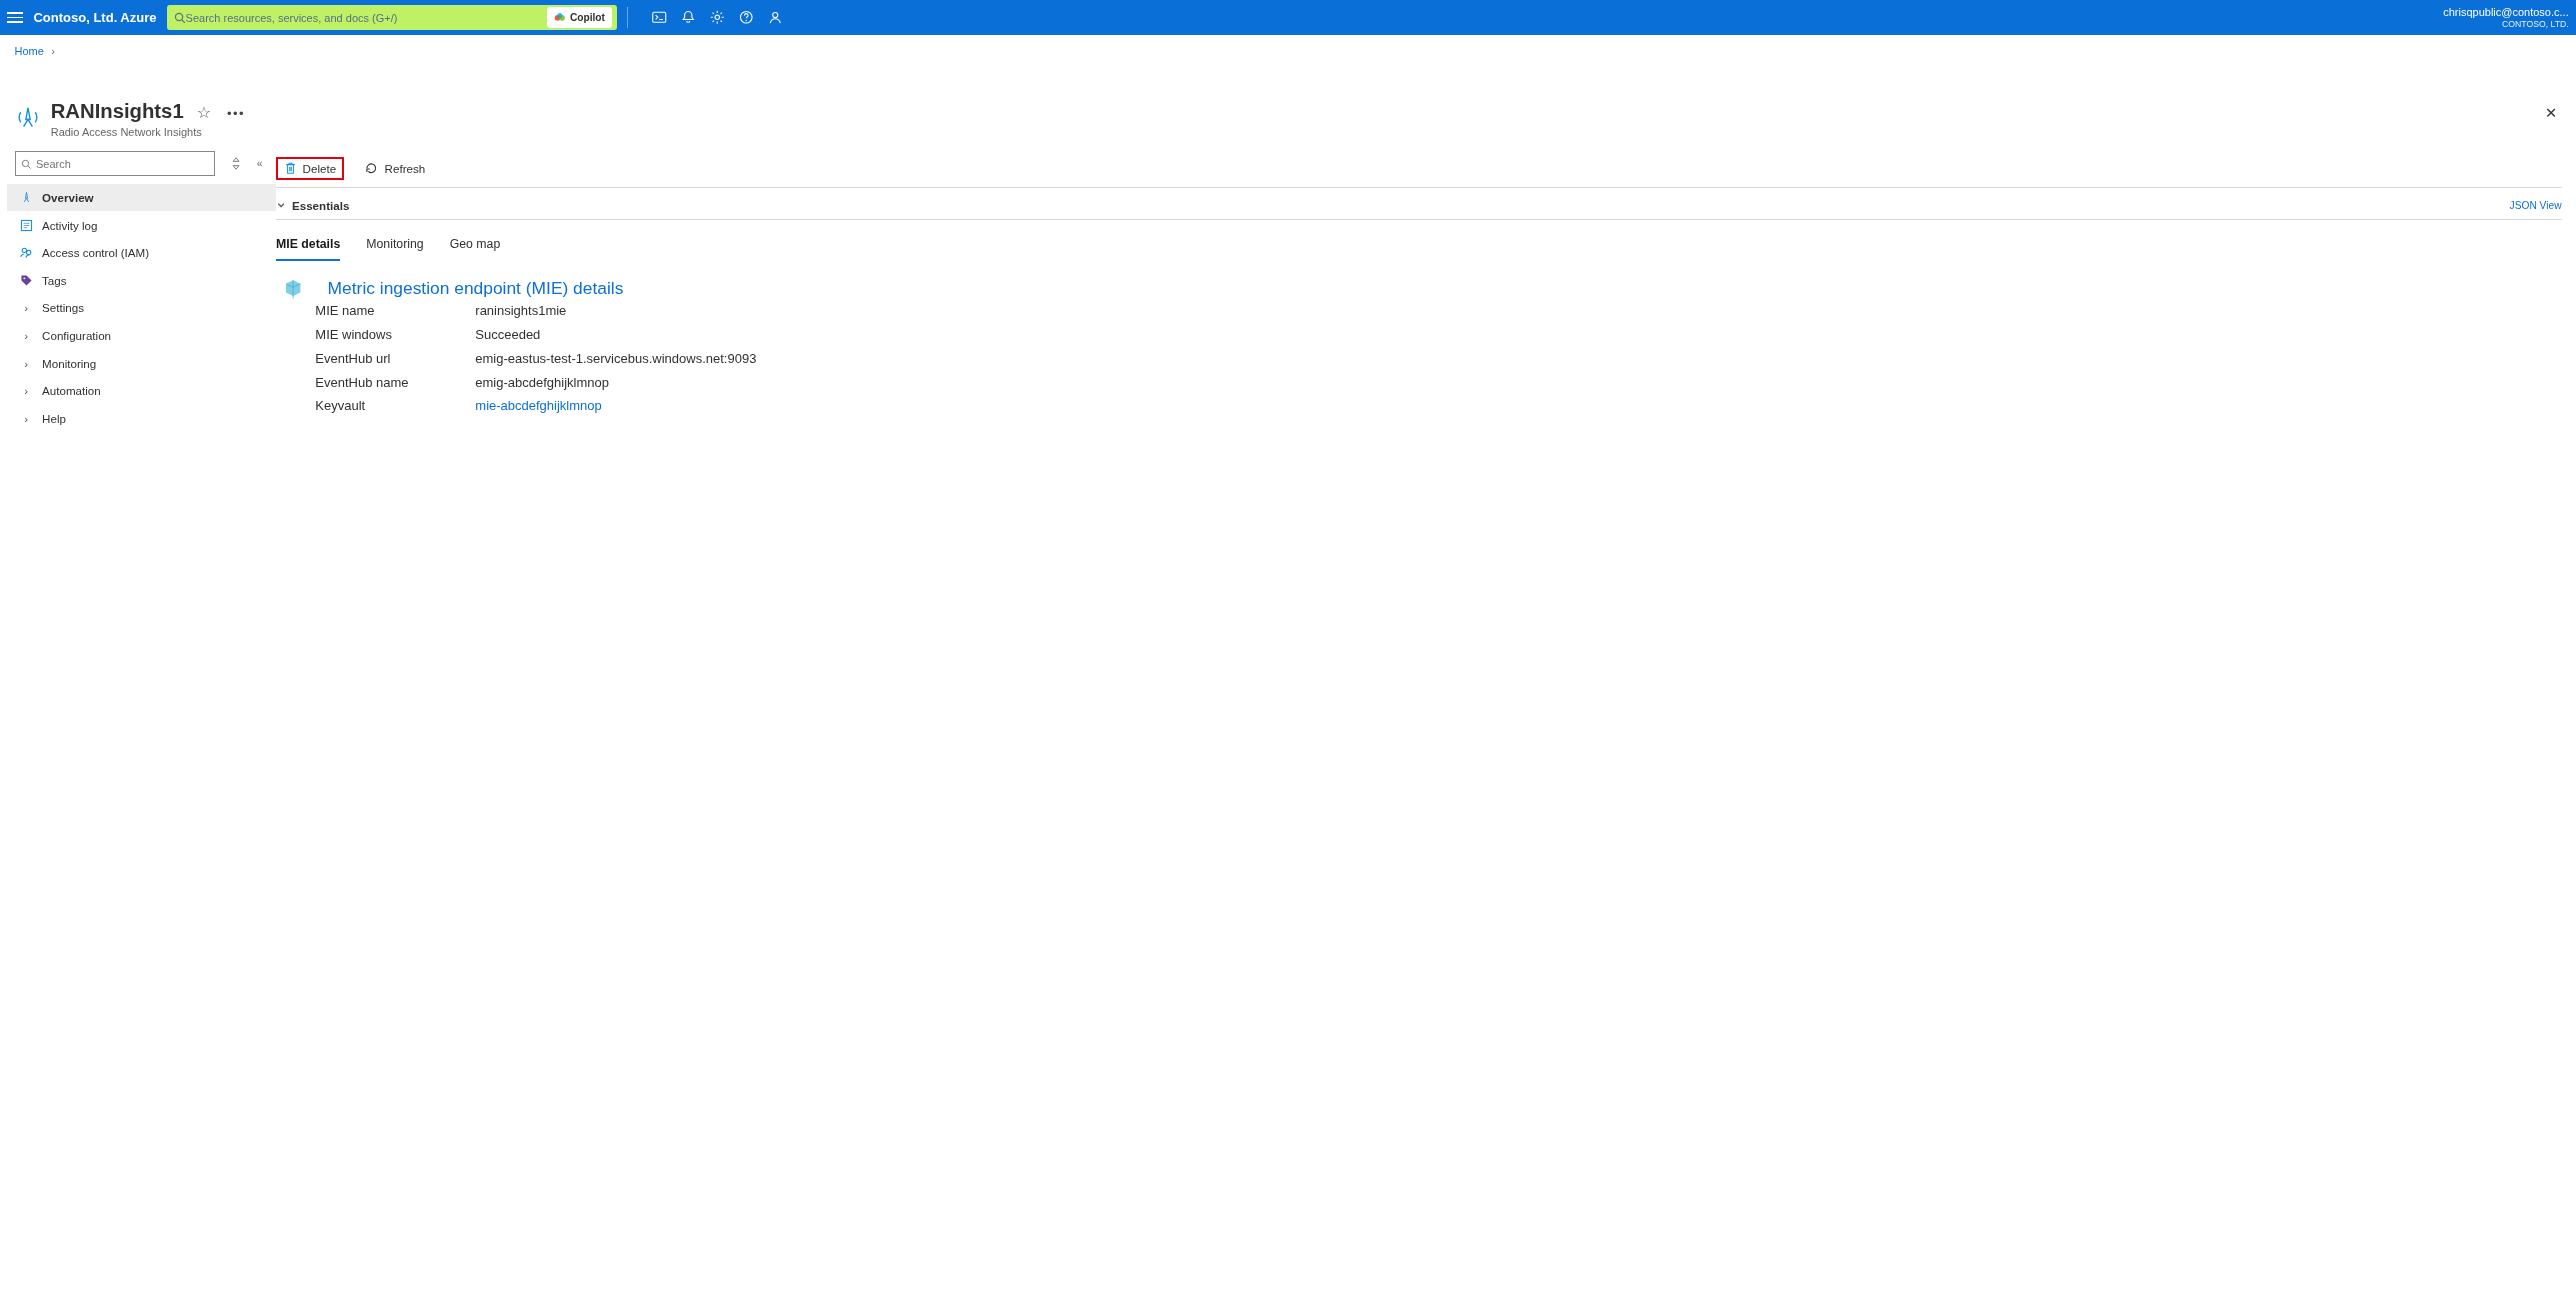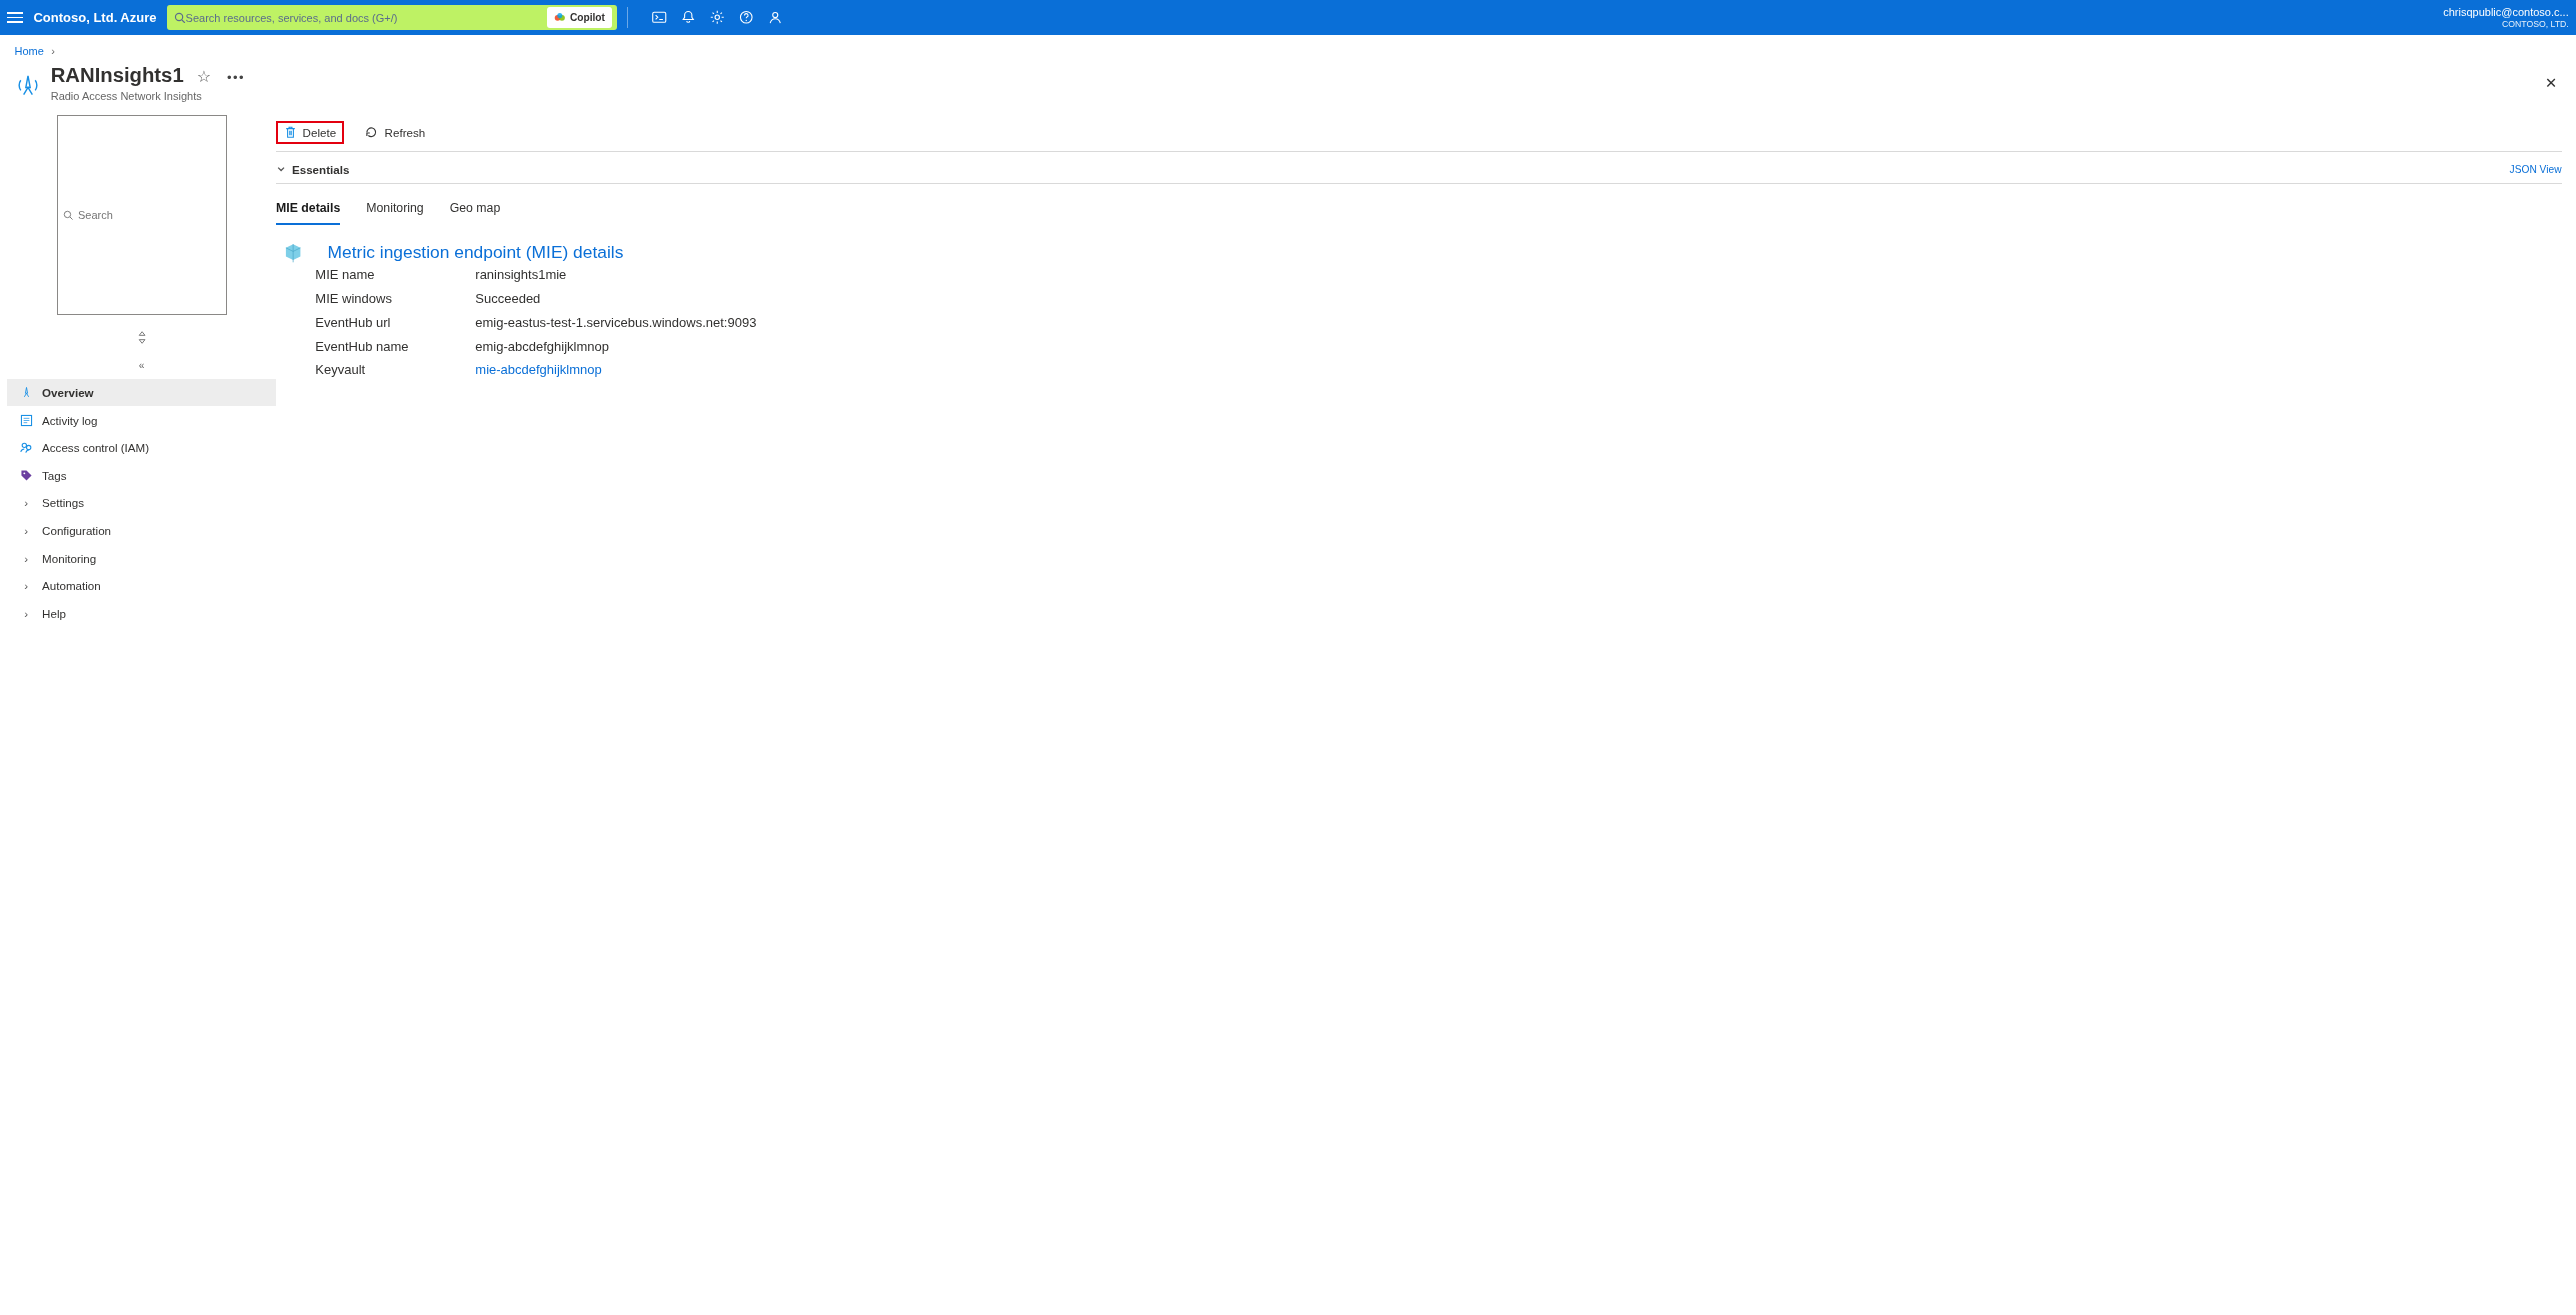--- a/index.html
+++ b/index.html
@@ -20,33 +20,33 @@
   .user { margin-left:auto; text-align:right; line-height:1.2;}
   .user .em { font-size:11px; }
   .user .org { font-size:8.7px; opacity:0.9;}
 
   
   .crumb { padding: 10.2px 14.5px 4.4px; color:#0a6fd7; font-size:11px; }
   .crumb a { color:#0a6fd7; text-decoration:none; cursor:pointer;}
   .crumb .sep { color:#666; margin:0 4.4px; }
 
   
-  .hdr { display:flex; align-items:center; padding: 2.9px 14.5px 13px; }
+  .hdr { display:flex; align-items:flex-start; padding: 2.9px 14.5px 13px; margin-top: 36px; }
   .hdr .resicon { width:26px; height:26px; margin-right:10.2px; margin-top:4.4px;}
   .hdr .titleblock .t { font-size:20.3px; font-weight:600; display:inline-block; }
   .hdr .titleblock .star { font-size:16px; margin-left:10.2px; color:#555; cursor:pointer;}
   .hdr .titleblock .dots { font-size:13px; margin-left:13px; color:#444; letter-spacing:1.5px; cursor:pointer;}
   .hdr .subtitle { color:#666; font-size:11px; margin-top:2.9px;}
   .hdr .closex { margin-left:auto; font-size:14.5px; color:#333; cursor:pointer; padding:4.4px;}
 
   
   .cols { display:flex; align-items:flex-start; }
 
   .side { width:276px; padding-left:7.3px;}
-  .siderow1 { display:flex; align-items:center; gap:16px; padding:0 7.3px 7.3px;flex-direction:column;}
+  .siderow1 { display:flex; align-items:center; gap:16px; padding:0 7.3px 7.3px;}
   .sidesearch { flex:0 0 200px; height:25px; border:0.7px solid #8a8886; display:flex; align-items:center; padding:0 5.8px; color:#666;}
   .sidesearch input { flex:1; border:none; outline:none; font-size:11px;}
   .sidesearch .mag { color:#666; margin-right:4.4px;}
   .sortic, .collic { color:#666; cursor:pointer; font-size:10.2px;}
   .navitem { display:flex; align-items:center; gap:8.7px; padding:7.3px 11.6px; font-size:11.6px; cursor:pointer;}
   .navitem.active { background:#ededed; font-weight:600;}
   .navitem .ni-ico { width:14.5px; display:flex; justify-content:center;}
   .navitem.exp .chev { color:#555;}
 
   

